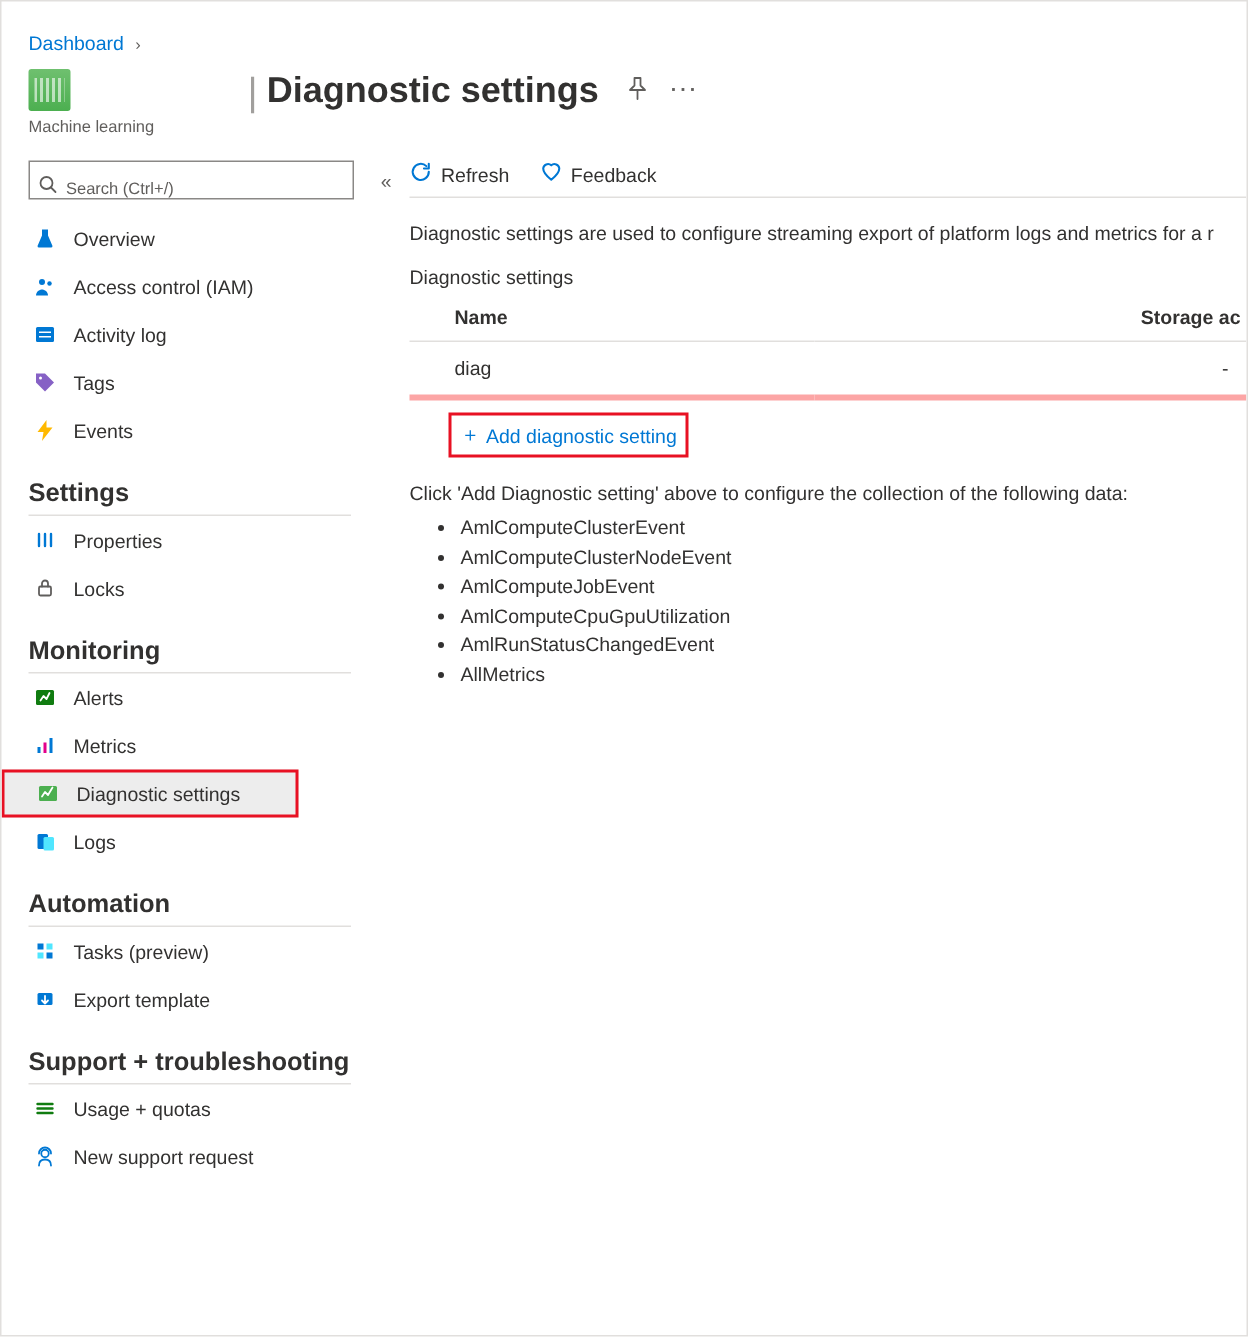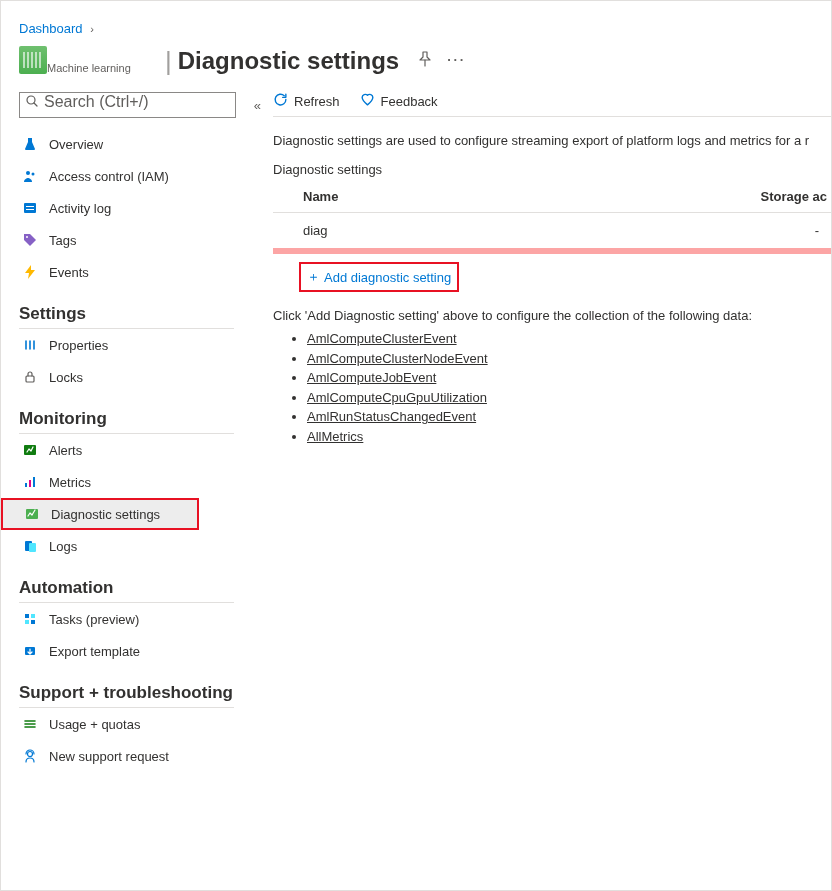--- a/index.html
+++ b/index.html
@@ -32,22 +32,22 @@
     margin-left: 4px;
     font-size: 11px;
   }
   .header {
     display: flex;
     align-items: flex-start;
     padding: 10px 18px 6px 18px;
   }
   .resource-block {
     display: flex;
-    flex-direction: row;
-    align-items: flex-end;
+    flex-direction: column;
+    align-items: flex-start;
     width: 140px;
   }
   .resource-icon {
     width: 28px;
     height: 28px;
     background: linear-gradient(#6fc06f,#4caf50);
     border-radius: 2px;
     position: relative;
   }
   .resource-icon-inner {
@@ -95,24 +95,24 @@
   .search-row {
     display: flex;
     align-items: center;
     padding: 10px 4px 10px 0;
   }
   .search-box {
     flex: 1;
     height: 26px;
     border: 1px solid #8a8886;
     display: flex;
-    align-items: flex-start;
+    align-items: flex-end;
     padding: 0 6px;
     color: #605e5c;
-    font-size: 16px;
+    font-size: 11px;
   }
   .search-box .si { margin-right: 6px; color:#605e5c; }
   .collapse-chevrons {
     margin-left: 18px;
     color: #605e5c;
     cursor: pointer;
   }
   .nav-item {
     display: flex;
     align-items: center;
@@ -185,42 +185,41 @@
     font-weight: 600;
     font-size: 13px;
     color: #323130;
     padding: 8px 8px;
     border-bottom: 1px solid #e1dfdd;
   }
   table.diag th:first-child,
   table.diag td:first-child { padding-left: 30px; }
   table.diag td {
     padding: 10px 8px;
-    border-bottom: 6px solid #fca5a5;
+    border-bottom: 4px solid #fca5a5;
   }
   .add-row {
     display: inline-flex;
     align-items: center;
     gap: 4px;
     color: #0078d4;
     margin: 8px 0 0 26px;
     cursor: pointer;
     border: 2px solid #e81123;
     padding: 4px 6px;
     font-size: 13px;
   }
   .info-line {
     margin-top: 16px;
     font-size: 13px;
   }
   ul.events {
     margin: 6px 0 0 34px;
     padding: 0;
     font-size: 13px;
-    text-decoration: underline;
   }
   ul.events li { line-height: 1.5; }
   
   svg { stroke-linecap: round; stroke-linejoin: round; }
 </style>
 </head>
 <body>
 
 <div class="page">
 

